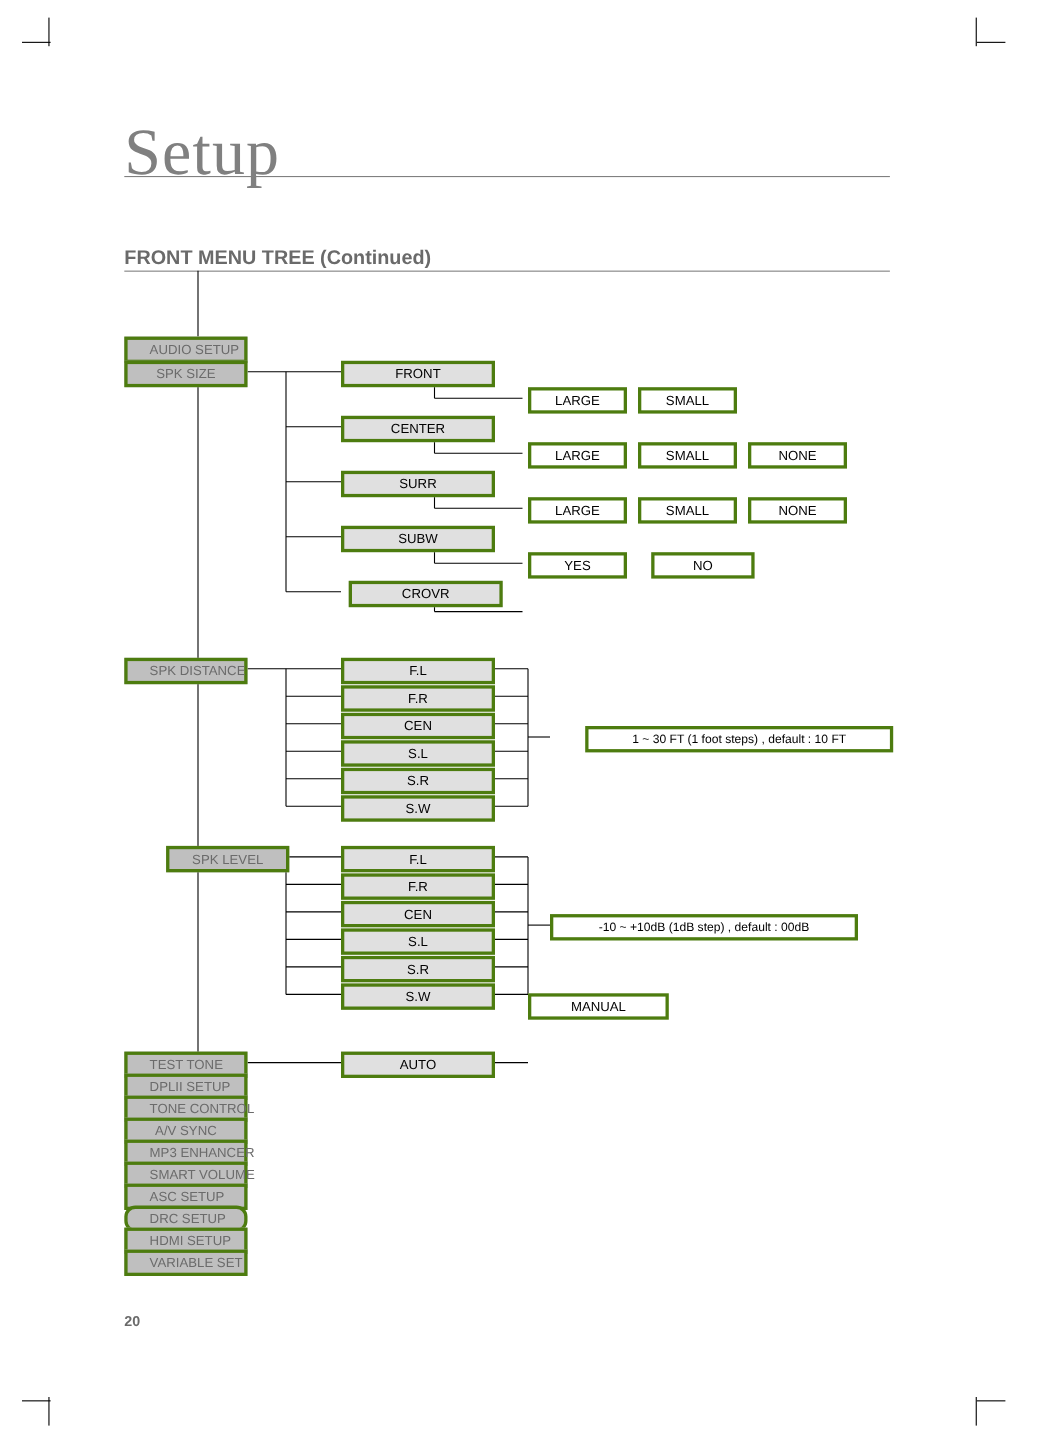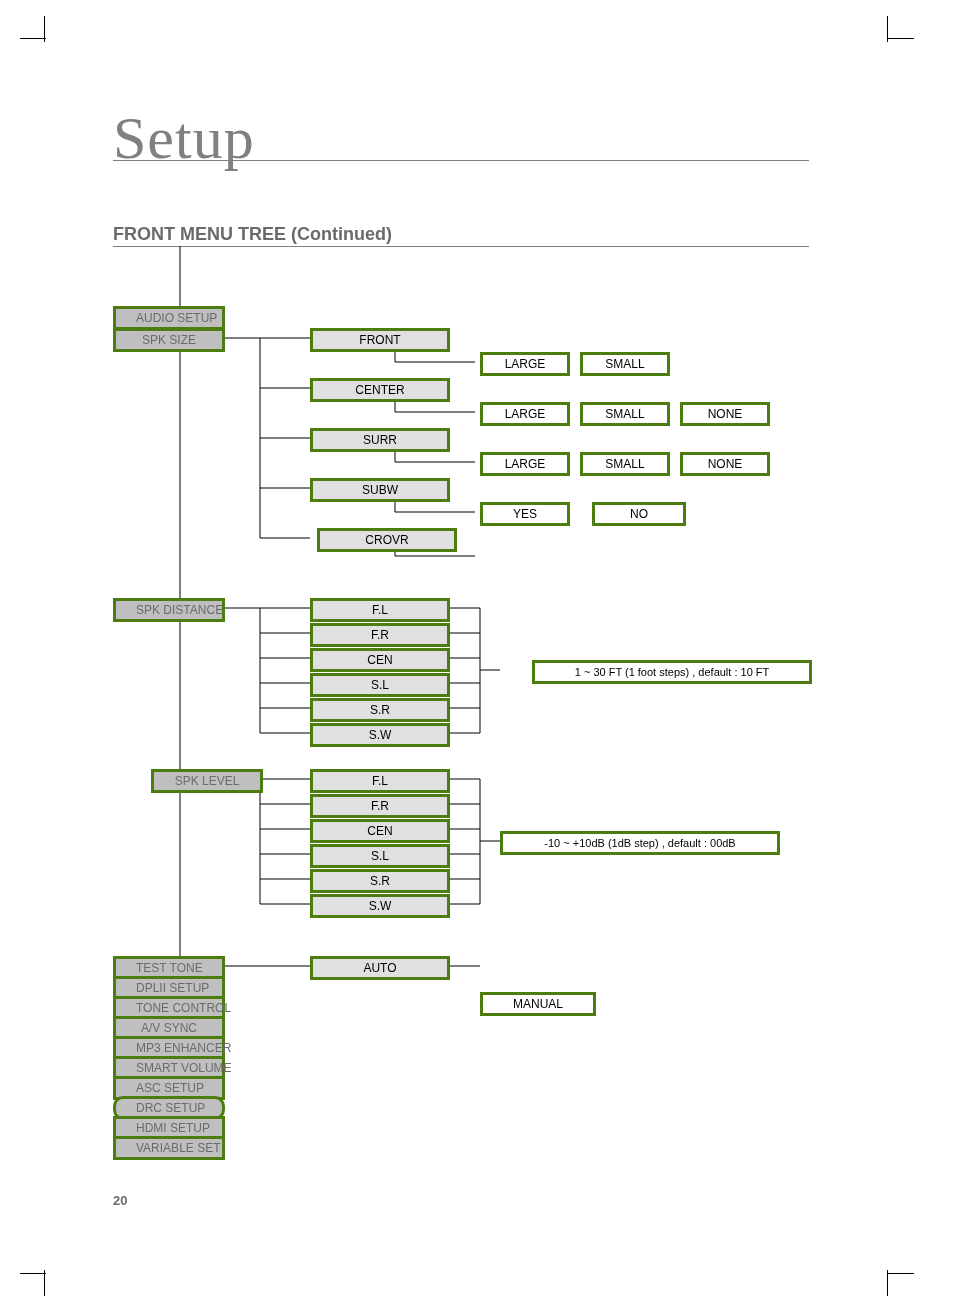--- a/index.html
+++ b/index.html
@@ -250,18 +250,18 @@
 
   <div class="node mid" style="left:310px; top:769px; width:140px;">F.L</div>
   <div class="node mid" style="left:310px; top:794px; width:140px;">F.R</div>
   <div class="node mid" style="left:310px; top:819px; width:140px;">CEN</div>
   <div class="node mid" style="left:310px; top:844px; width:140px;">S.L</div>
   <div class="node mid" style="left:310px; top:869px; width:140px;">S.R</div>
   <div class="node mid" style="left:310px; top:894px; width:140px;">S.W</div>
   <div class="node" style="left:500px; top:831px; width:280px; font-size:11px;">-10 ~ +10dB (1dB step) , default : 00dB</div>
 
   <div class="node mid" style="left:310px; top:956px; width:140px;">AUTO</div>
-  <div class="node" style="left:480px; top:992px; width:116px;">MANUAL</div>
+  <div class="node" style="left:480px; top:903px; width:128px;">MANUAL</div>
 
   <div class="page-num">20</div>
 
 
 </div>
 
 </body></html>

